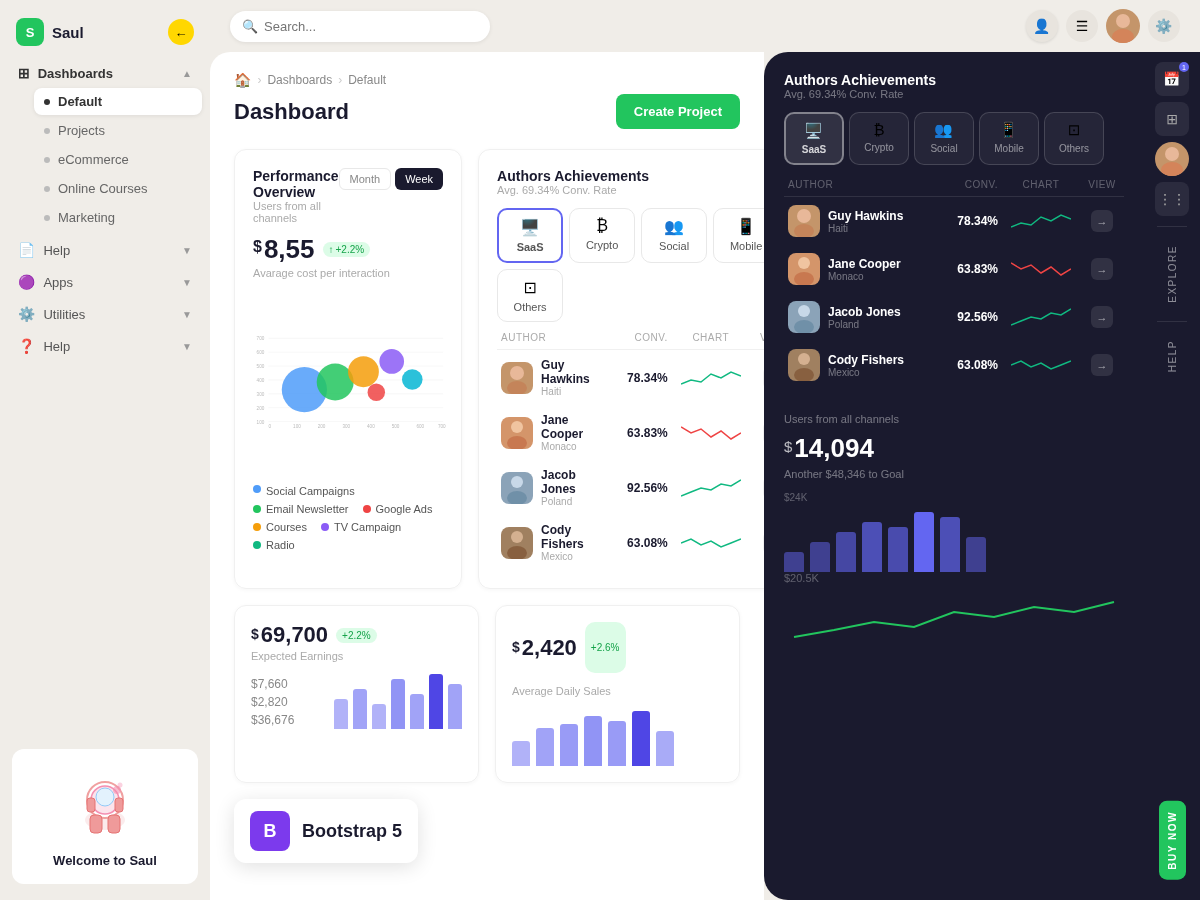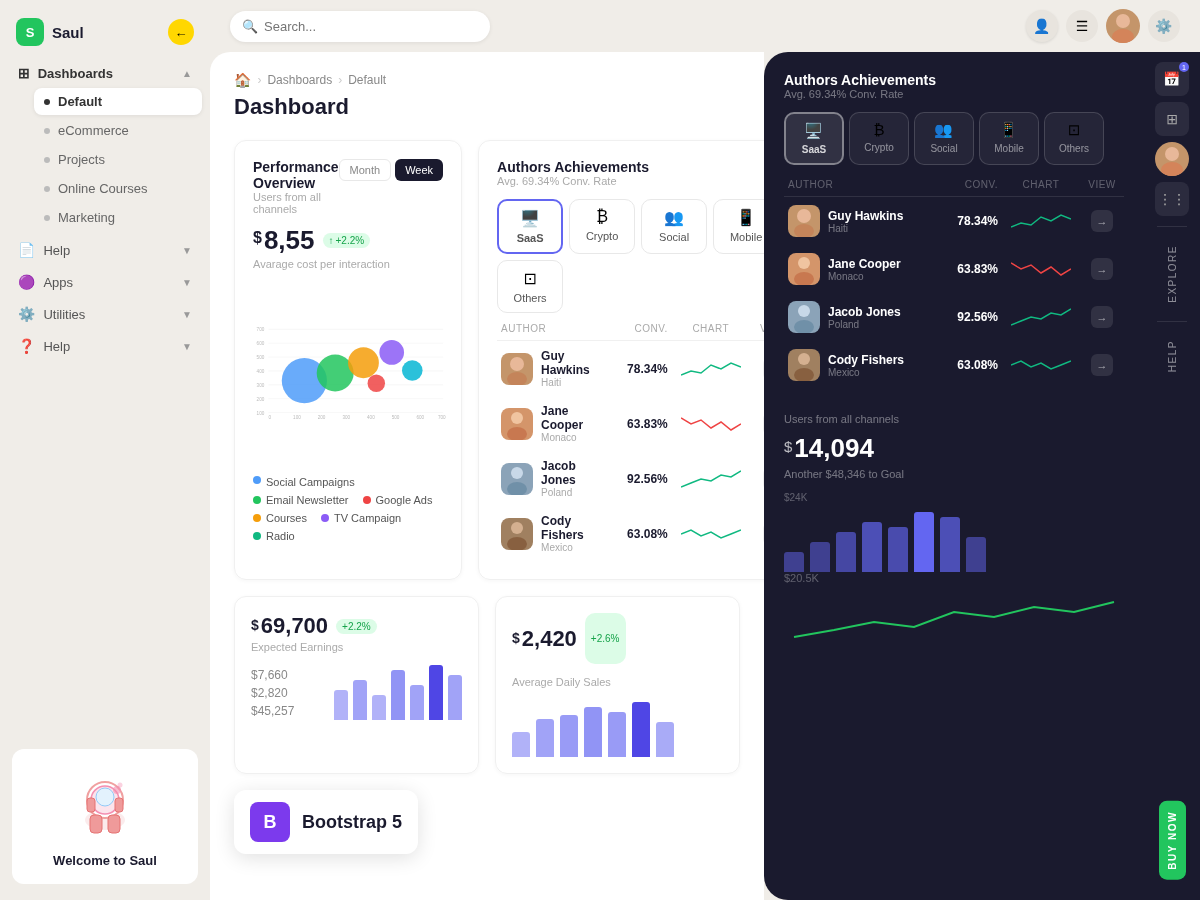--- a/index.html
+++ b/index.html
@@ -30,25 +30,25 @@
         <span style="font-size:10px; color:#999;">▲</span>
       </div>
 
       <div style="padding-left:26px;">
         <div style="display:flex; align-items:center; gap:8px; padding:6px 10px; border-radius:8px; background:white; box-shadow:0 1px 4px rgba(0,0,0,0.08); cursor:pointer; font-size:13px; color:#333; font-weight:600; margin-bottom:2px;">
           <span style="width:6px; height:6px; border-radius:50%; background:#333; display:inline-block;"></span>
           <span>Default</span>
         </div>
         <div style="display:flex; align-items:center; gap:8px; padding:6px 10px; border-radius:8px; cursor:pointer; font-size:13px; color:#666; margin-bottom:2px;">
           <span style="width:6px; height:6px; border-radius:50%; background:#bbb; display:inline-block;"></span>
-          <span>eCommerce</span>
+          <span>Projects</span>
         </div>
         <div style="display:flex; align-items:center; gap:8px; padding:6px 10px; border-radius:8px; cursor:pointer; font-size:13px; color:#666; margin-bottom:2px;">
           <span style="width:6px; height:6px; border-radius:50%; background:#bbb; display:inline-block;"></span>
-          <span>Projects</span>
+          <span>eCommerce</span>
         </div>
         <div style="display:flex; align-items:center; gap:8px; padding:6px 10px; border-radius:8px; cursor:pointer; font-size:13px; color:#666; margin-bottom:2px;">
           <span style="width:6px; height:6px; border-radius:50%; background:#bbb; display:inline-block;"></span>
           <span>Online Courses</span>
         </div>
         <div style="display:flex; align-items:center; gap:8px; padding:6px 10px; border-radius:8px; cursor:pointer; font-size:13px; color:#666; margin-bottom:2px;">
           <span style="width:6px; height:6px; border-radius:50%; background:#bbb; display:inline-block;"></span>
           <span>Marketing</span>
         </div>
       </div>
@@ -136,20 +136,21 @@
           <span style="font-size:14px;">🏠</span>
           <span style="color:#ccc;">›</span>
           <span style="cursor:pointer;">Dashboards</span>
           <span style="color:#ccc;">›</span>
           <span>Default</span>
         </div>
 
         
         <div style="display:flex; align-items:center; justify-content:space-between; margin-bottom:20px;">
           <h1 style="font-size:22px; font-weight:700; color:#1a1a2e;">Dashboard</h1>
+          <button style="background:#22c55e; color:white; border:none; padding:10px 18px; border-radius:8px; font-size:13px; font-weight:600; cursor:pointer;">Create Project</button>
         </div>
 
         
         <div style="display:grid; grid-template-columns:1fr 1fr; gap:16px; margin-bottom:16px;">
 
           <div style="border:1px solid #f0f0f0; border-radius:12px; padding:18px; box-shadow:0 1px 4px rgba(0,0,0,0.04);">
             <div style="display:flex; align-items:flex-start; justify-content:space-between;">
               <div>
                 <div style="font-size:14px; font-weight:700; color:#1a1a2e;">Performance Overview</div>
                 <div style="font-size:11px; color:#aaa;">Users from all channels</div>
@@ -380,21 +381,21 @@
                 <span style="font-size:22px; font-weight:700; color:#1a1a2e;">69,700</span>
               </div>
               <div style="background:#dcfce7; color:#16a34a; font-size:10px; padding:2px 6px; border-radius:10px;">+2.2%</div>
             </div>
             <div style="font-size:11px; color:#aaa; margin-top:2px;">Expected Earnings</div>
 
             <div style="display:flex; justify-content:space-between; align-items:flex-end; margin-top:12px;">
               <div>
                 <div style="font-size:12px; color:#888; padding:2px 0;">$7,660</div>
                 <div style="font-size:12px; color:#888; padding:2px 0;">$2,820</div>
-                <div style="font-size:12px; color:#888; padding:2px 0;">$45,257</div>
+                <div style="font-size:12px; color:#888; padding:2px 0;">$36,676</div>
               </div>
               <div style="display:flex; align-items:flex-end; gap:5px; height:55px;">
                 <div style="width:14px; height:30px; background:#6366f1; border-radius:3px 3px 0 0; opacity:0.5;"></div>
                 <div style="width:14px; height:40px; background:#6366f1; border-radius:3px 3px 0 0; opacity:0.6;"></div>
                 <div style="width:14px; height:25px; background:#6366f1; border-radius:3px 3px 0 0; opacity:0.5;"></div>
                 <div style="width:14px; height:50px; background:#6366f1; border-radius:3px 3px 0 0; opacity:0.7;"></div>
                 <div style="width:14px; height:35px; background:#6366f1; border-radius:3px 3px 0 0; opacity:0.6;"></div>
                 <div style="width:14px; height:55px; background:#4f46e5; border-radius:3px 3px 0 0;"></div>
                 <div style="width:14px; height:45px; background:#6366f1; border-radius:3px 3px 0 0; opacity:0.6;"></div>
               </div>

